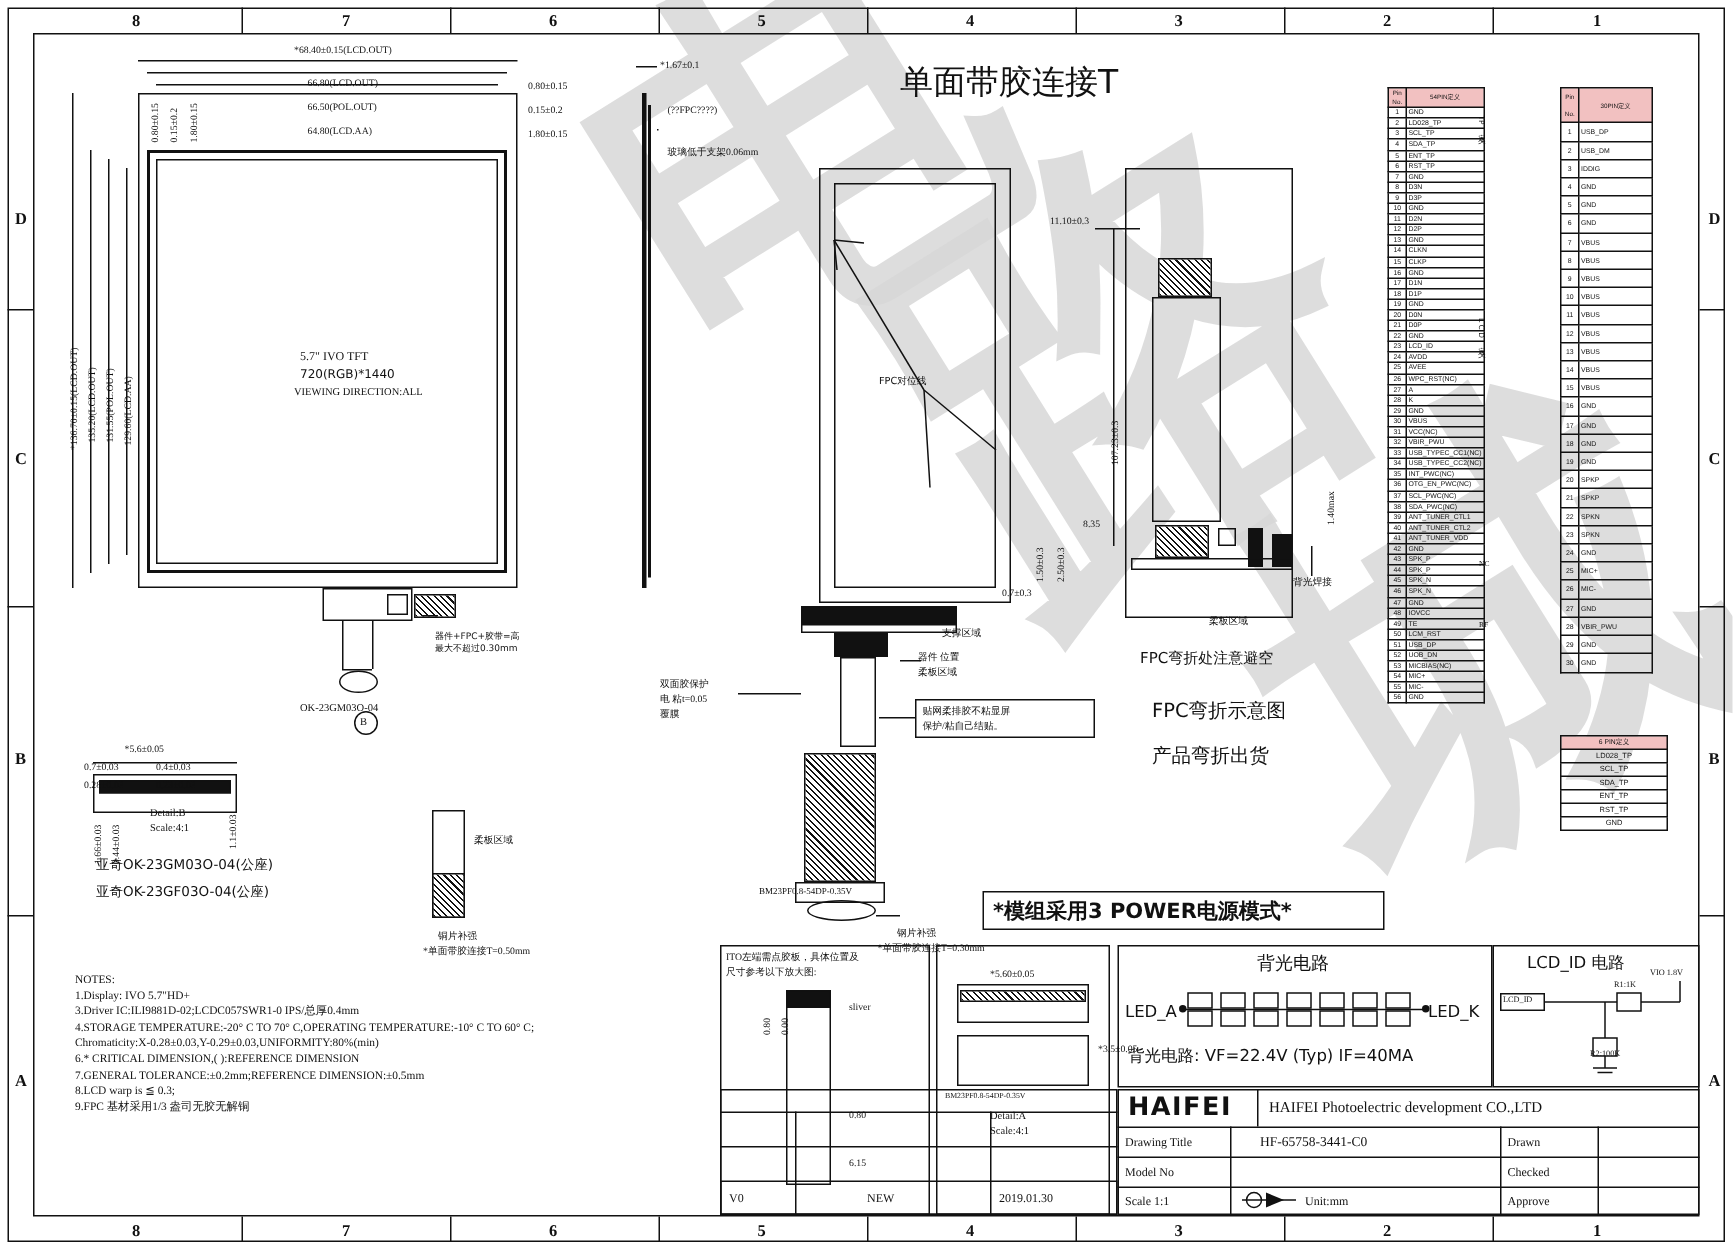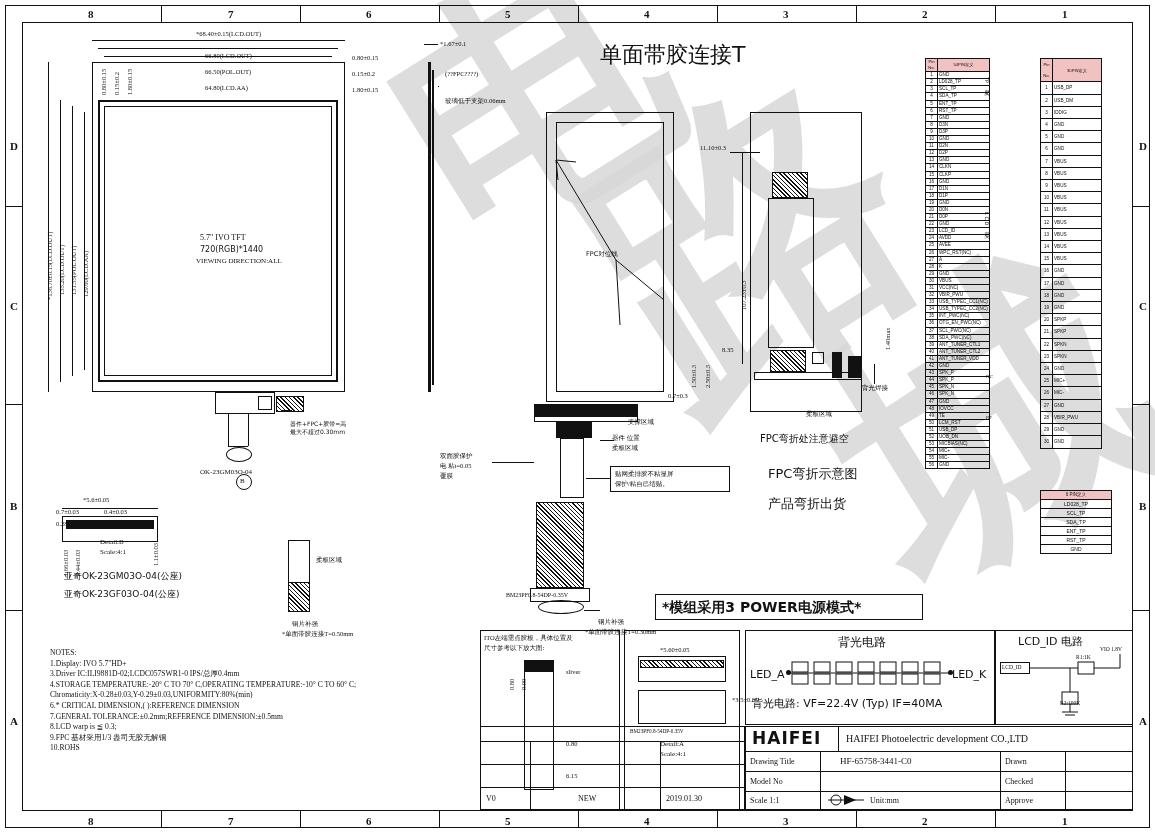--- a/index.html
+++ b/index.html
@@ -630,21 +630,20 @@
   <div class="notes" style="left:50px;top:648px;width:380px">
     <div>NOTES:</div>
     <div>1.Display: IVO 5.7"HD+</div>
     <div>3.Driver IC:ILI9881D-02;LCDC057SWR1-0 IPS/总厚0.4mm</div>
     <div>4.STORAGE TEMPERATURE:-20° C TO 70° C,OPERATING TEMPERATURE:-10° C TO 60° C;</div>
     <div>   Chromaticity:X-0.28±0.03,Y-0.29±0.03,UNIFORMITY:80%(min)</div>
     <div>6.* CRITICAL DIMENSION,( ):REFERENCE DIMENSION</div>
     <div>7.GENERAL TOLERANCE:±0.2mm;REFERENCE DIMENSION:±0.5mm</div>
     <div>8.LCD warp is ≦ 0.3;</div>
     <div>9.FPC 基材采用1/3 盎司无胶无解铜</div>
-    <div>10.ROHS</div>
   </div>
 
   <div class="bx" style="left:655px;top:594px;width:268px;height:26px;border-width:1.5px"></div>
   <div class="txt cn" style="left:662px;top:599px;font-size:14px;font-weight:bold">*模组采用3  POWER电源模式*</div>
 
   <div class="bx" style="left:480px;top:630px;width:140px;height:180px"></div>
   <div class="dim cn" style="left:484px;top:634px">ITO左端需点胶板，具体位置及</div>
   <div class="dim cn" style="left:484px;top:644px">尺寸参考以下放大图:</div>
   <div class="bx" style="left:524px;top:660px;width:30px;height:130px"></div>
   <div class="bx" style="left:524px;top:660px;width:30px;height:12px;background:#111"></div>

